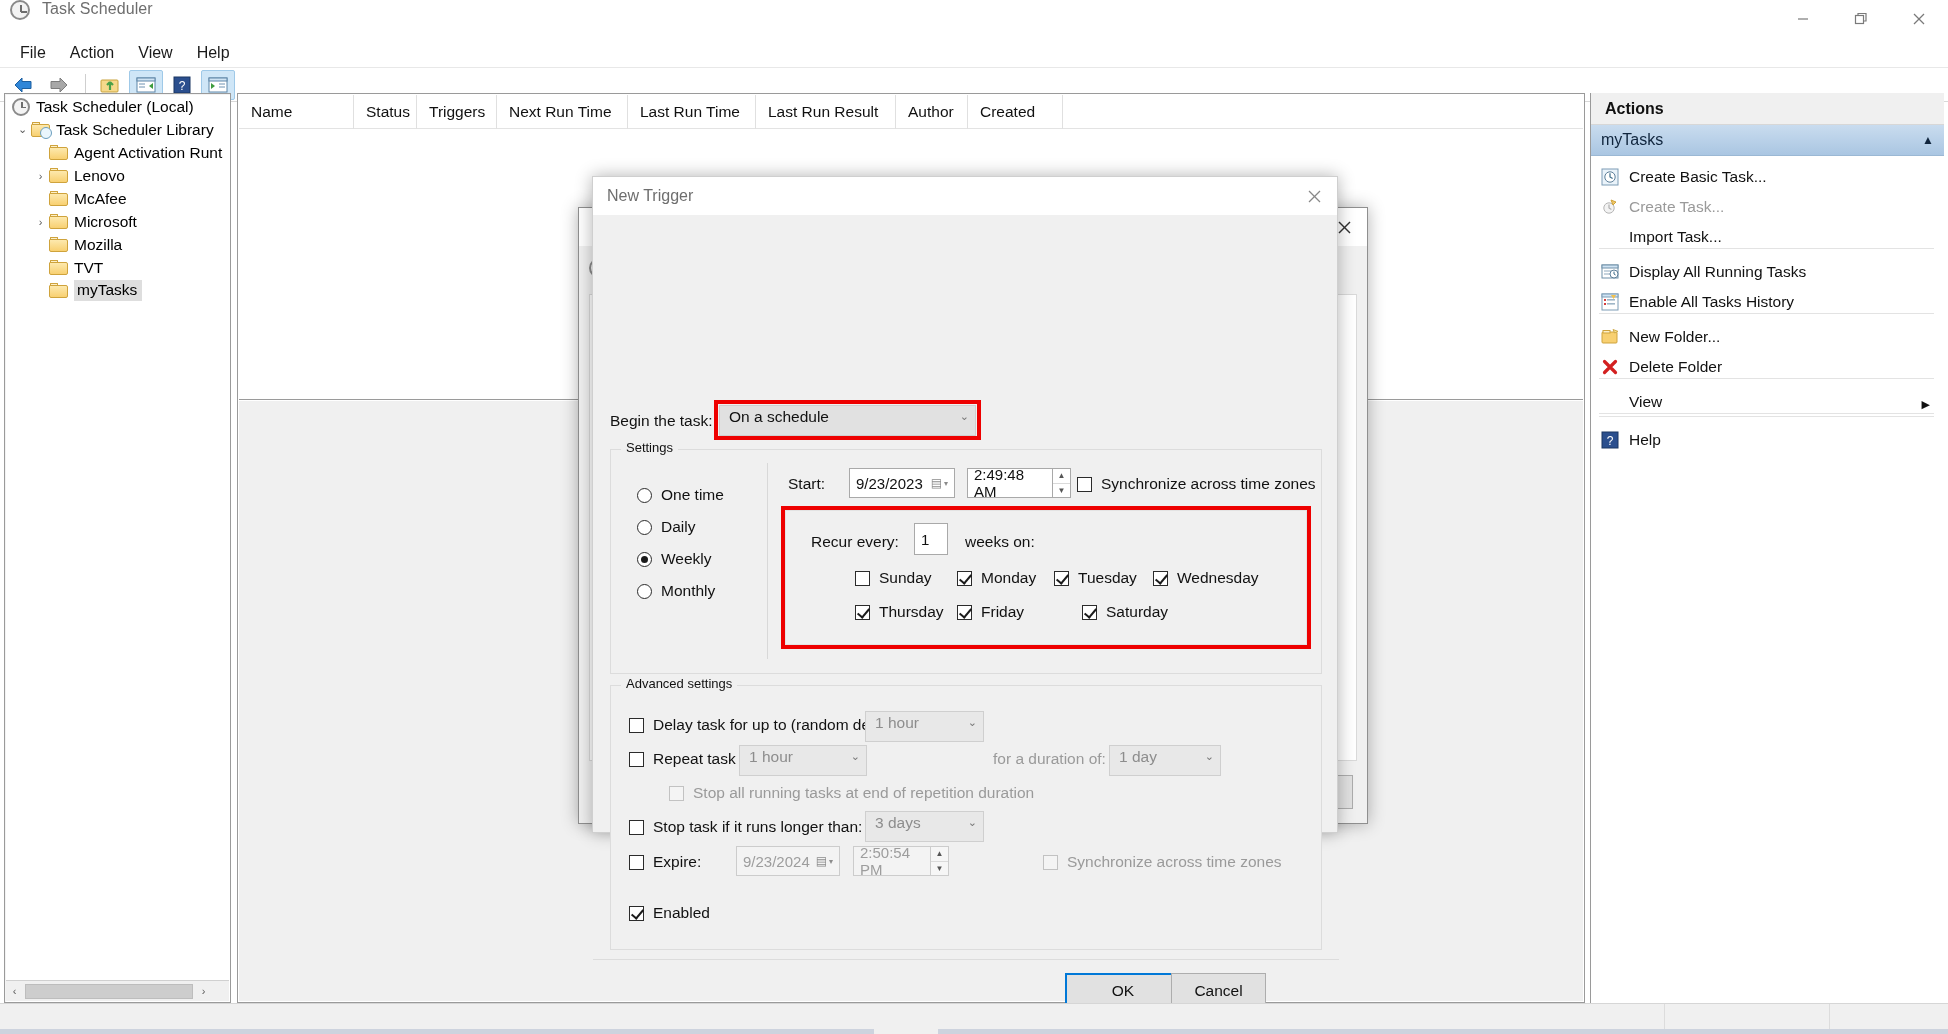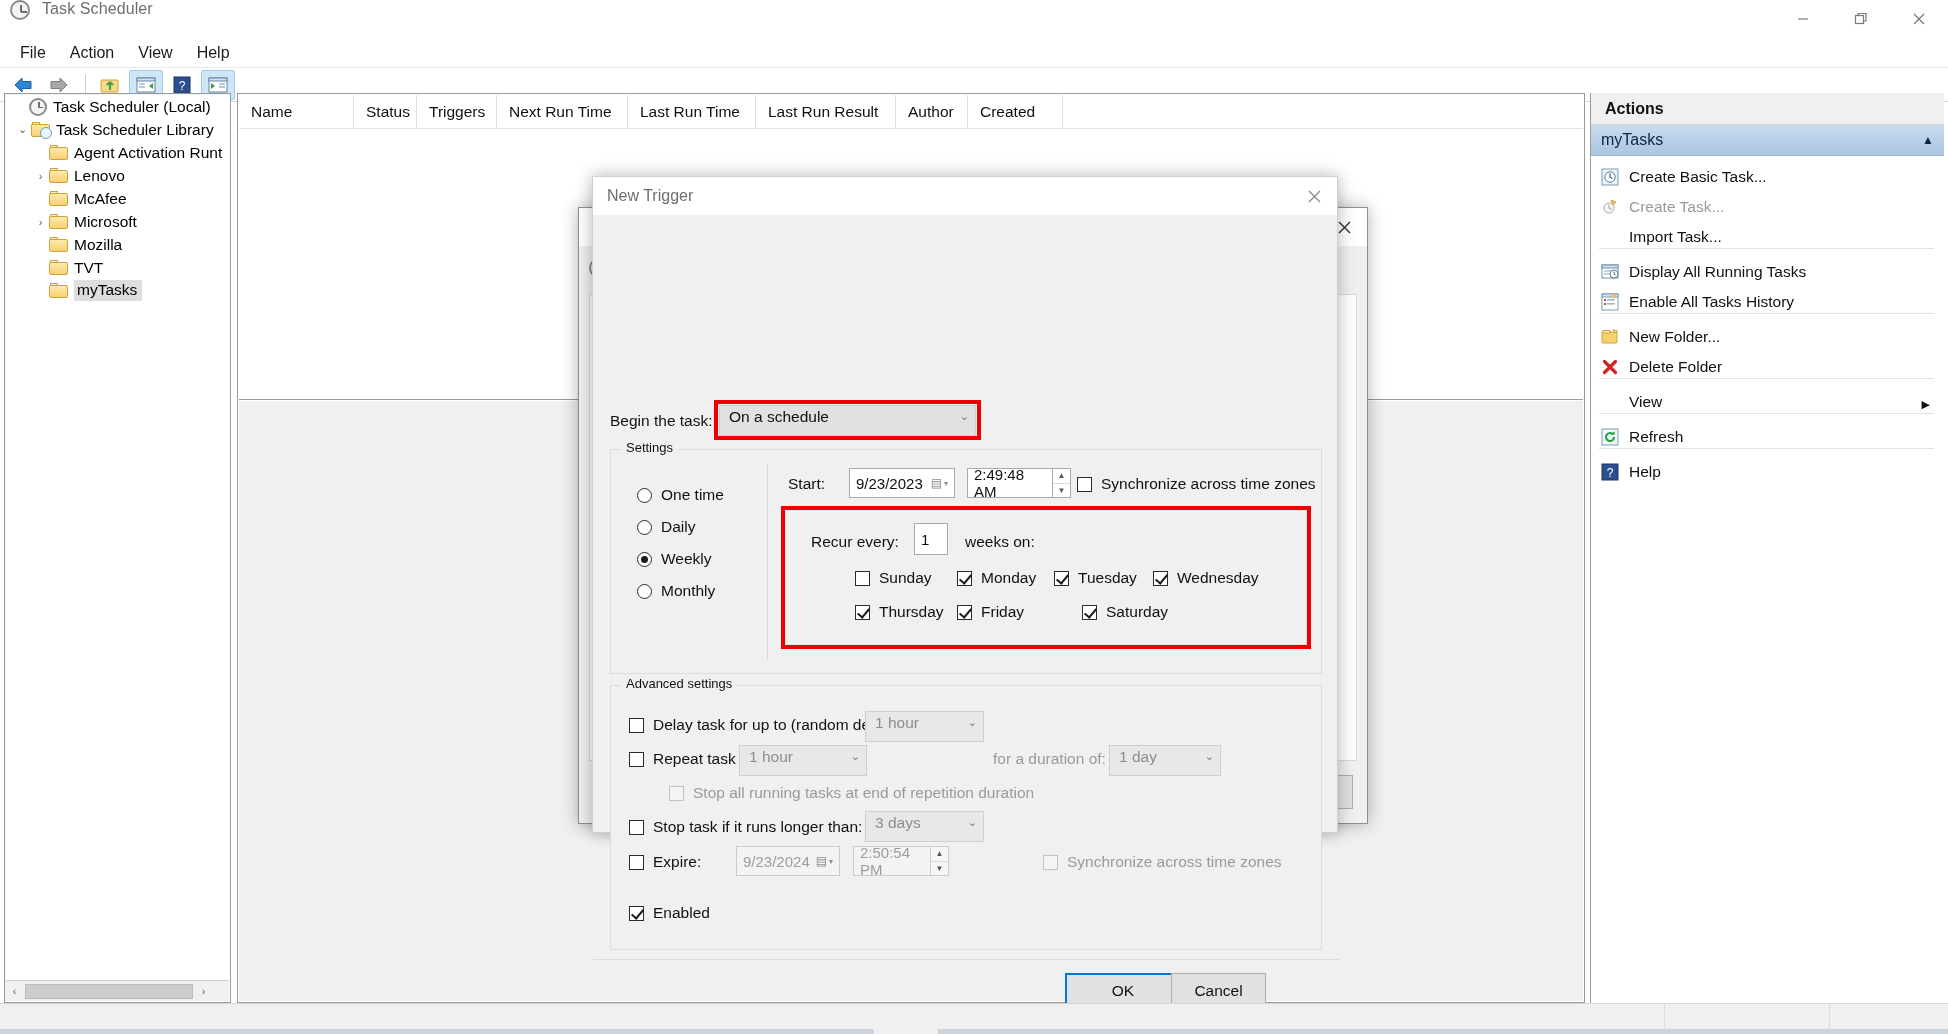--- a/index.html
+++ b/index.html
@@ -269,21 +269,21 @@
         <rect x="1" y="1" width="18" height="3" fill="#cfe3f3" stroke="#5f86a8"></rect>
         <line x1="11" y1="7" x2="17" y2="7" stroke="#6f92b2"></line>
           <line x1="11" y1="10" x2="17" y2="10" stroke="#6f92b2"></line>
         <path d="M3 6 L7 9 L3 12 Z" fill="#3e9c3e"></path>
       </svg>
     </div>
   </div>
 
   <div class="pane-tree">
     <div class="tree-inner">
-      <div class="tree-row" style="padding-left:23px">
+      <div class="tree-row" style="padding-left:6px">
         <span class="clock-sm"></span>
         <span class="tlabel">Task Scheduler (Local)</span>
       </div>
       <div class="tree-row" style="padding-left:8px">
         <span class="twisty">⌄</span>
         <span class="folder lib">
             <span class="f-tab"></span>
             <span class="f-body"></span>
           </span>
         <span class="tlabel">Task Scheduler Library</span>
@@ -448,30 +448,20 @@
       </span>
       <span>Delete Folder</span>
     </div>
     <div class="act-sep"></div>
     <div class="action-row">
       <span class="aicon"></span>
       <span>View</span>
       <span class="submenu-caret">▶</span>
     </div>
     <div class="act-sep"></div>
-    <div class="action-row">
-      <span class="aicon">
-        <svg class="mi" viewBox="0 0 18 18">
-            <rect x="1" y="1" width="16" height="16" fill="#eef6fa" stroke="#7d9cb5"></rect>
-            <path d="M13 9 a4 4 0 1 1 -1.4 -3" fill="none" stroke="#1f9b35" stroke-width="2"></path>
-            <path d="M13.6 3.2 L13.6 6.8 L10 6.4 Z" fill="#1f9b35"></path>
-          </svg>
-      </span>
-      <span>Refresh</span>
-    </div>
     <div class="act-sep"></div>
     <div class="action-row">
       <span class="aicon">
         <svg class="mi" viewBox="0 0 18 18">
             <rect x="1" y="1" width="16" height="16" fill="#2b4f8e" stroke="#1a3663"></rect>
             <text x="9" y="13.5" font-size="12" fill="#fff" text-anchor="middle" font-family="Liberation Sans">?</text>
           </svg>
       </span>
       <span>Help</span>
     </div>

